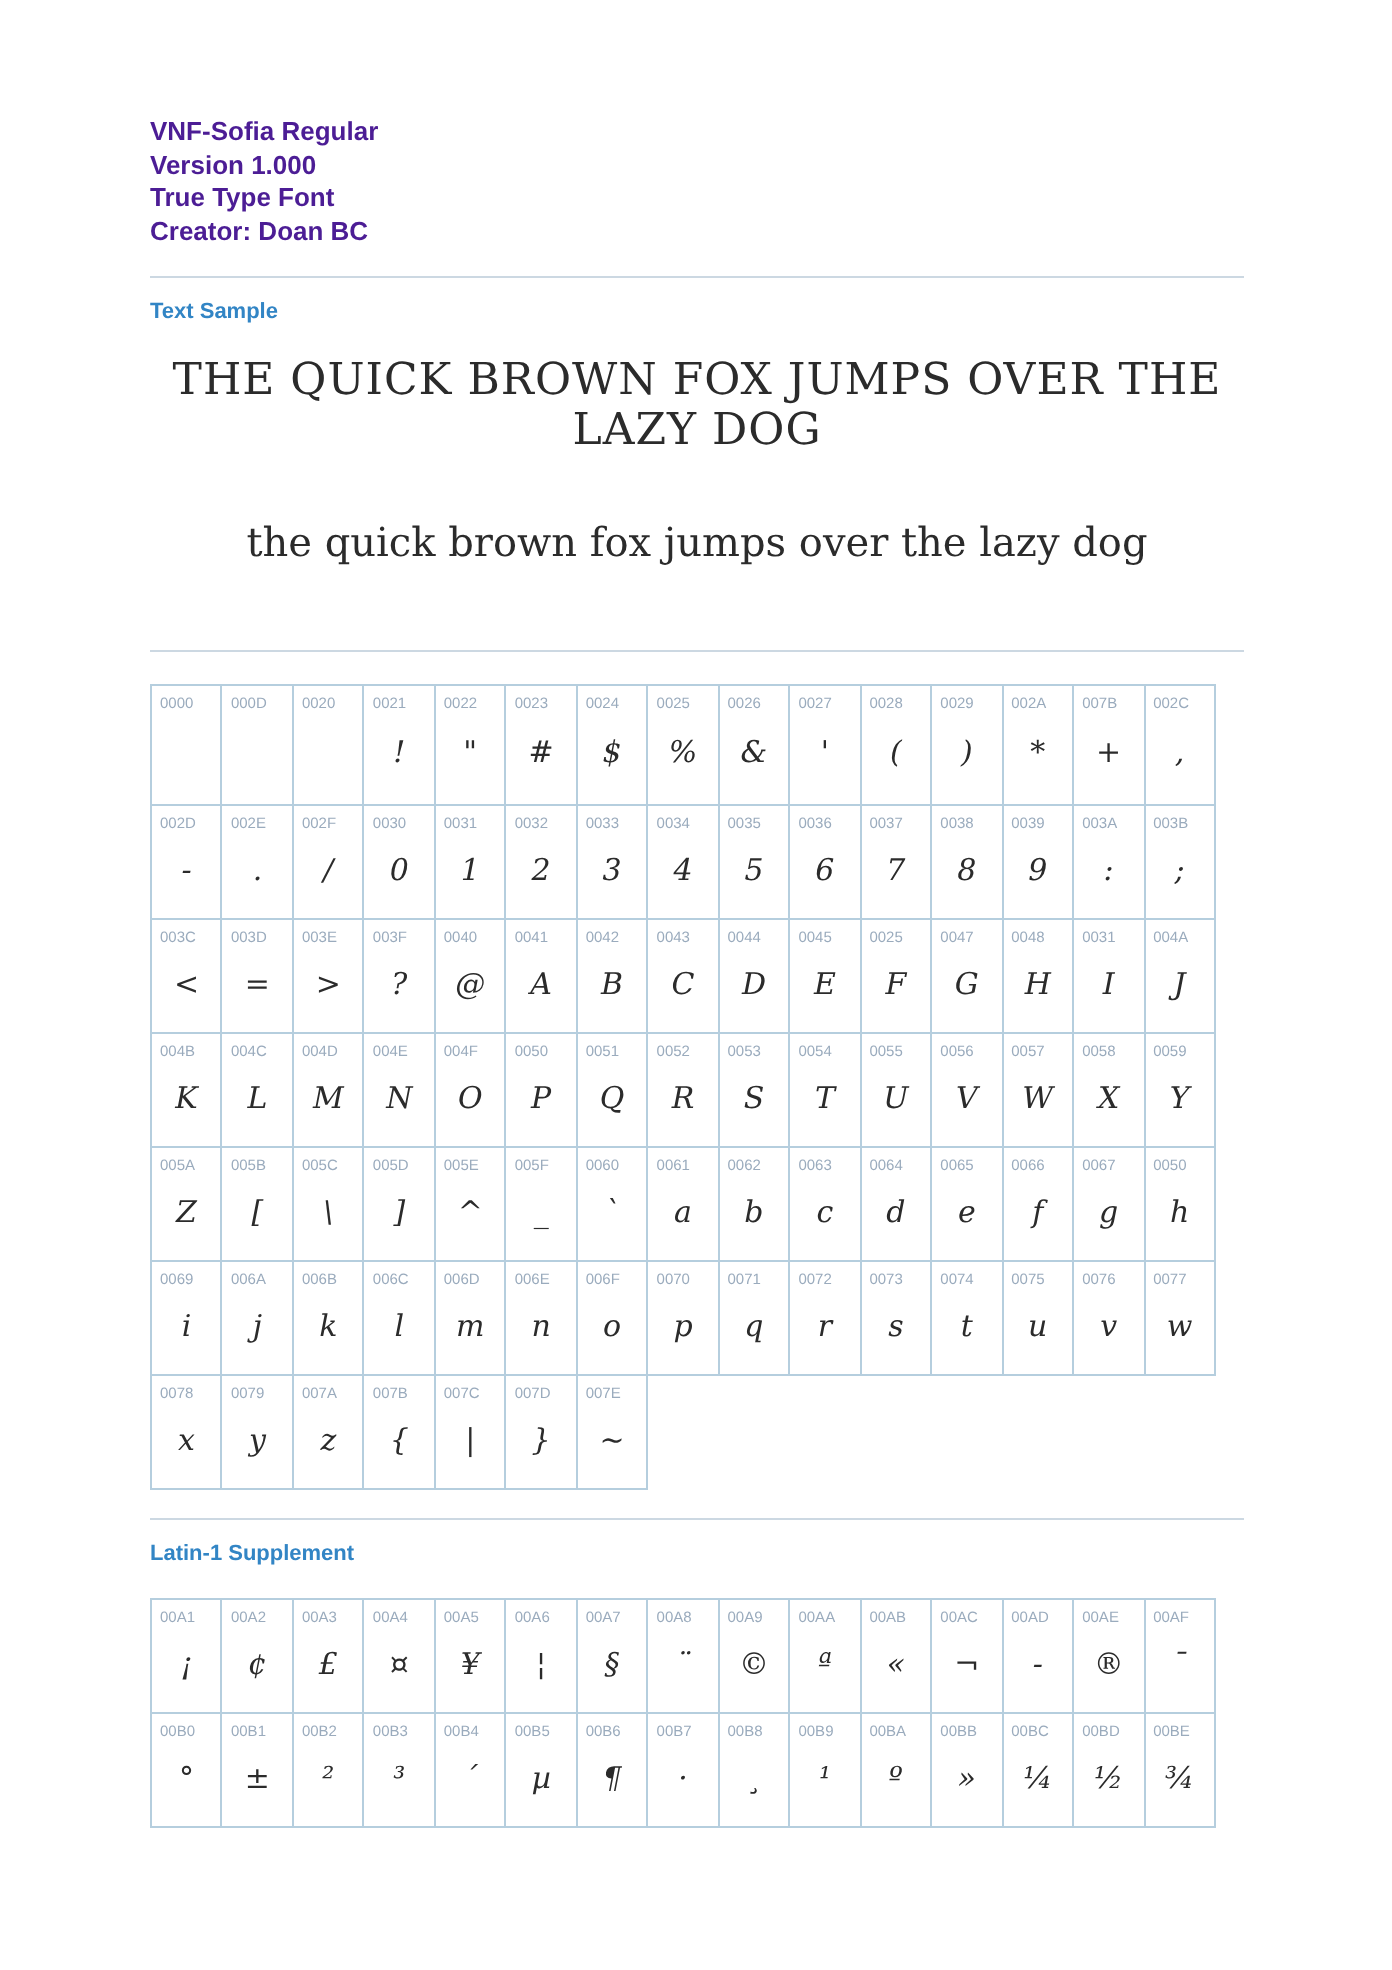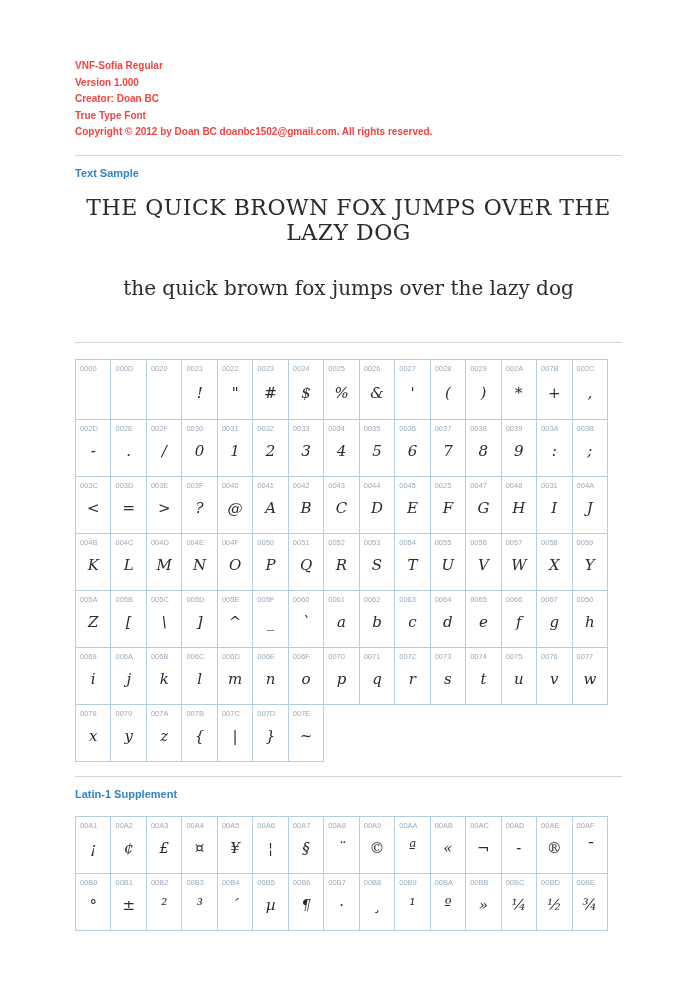--- a/index.html
+++ b/index.html
@@ -16,22 +16,22 @@
     padding: 58px 74px 0 75px;
   }
   .page-title {
     color: #2e7cbd;
     font-size: 23px;
     font-weight: bold;
     letter-spacing: 0.2px;
     margin-bottom: 7px;
   }
   .info-line {
-    color: #ef4444;
-    font-size: 10px;
+    color: #4c1d95;
+    font-size: 13px;
     font-weight: bold;
     line-height: 16.5px;
   }
   .divider {
     border: none;
     border-top: 1px solid #ccd8e2;
     margin: 14px 0 0 0;
   }
   .section-heading {
     color: #3285c5;
@@ -95,23 +95,22 @@
 </style>
 </head>
 <body>
 
 <div class="page">
 
 
   <div>
     <div class="info-line">VNF-Sofia Regular</div>
     <div class="info-line">Version 1.000</div>
+    <div class="info-line">True Type Font</div>
     <div class="info-line">Creator: Doan BC</div>
-    <div class="info-line">True Type Font</div>
-    <div class="info-line">Copyright © 2012 by Doan BC doanbc1502@gmail.com. All rights reserved.</div>
   </div>
 
   <hr class="divider">
 
   <h2 class="section-heading">Text Sample</h2>
   <div class="sample sample-upper">THE QUICK BROWN FOX JUMPS OVER THE LAZY DOG</div>
   <div class="sample sample-lower">the quick brown fox jumps over the lazy dog</div>
   <div class="spacer-lg"></div>
 
   <hr class="divider">

